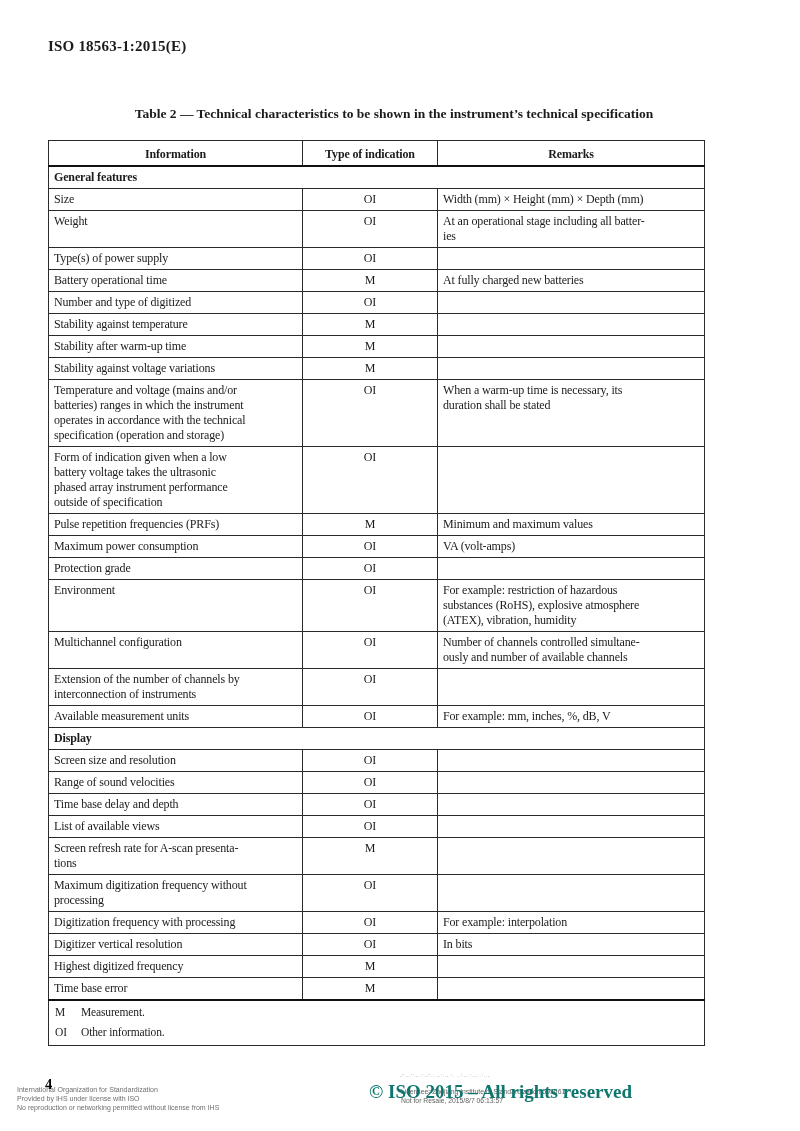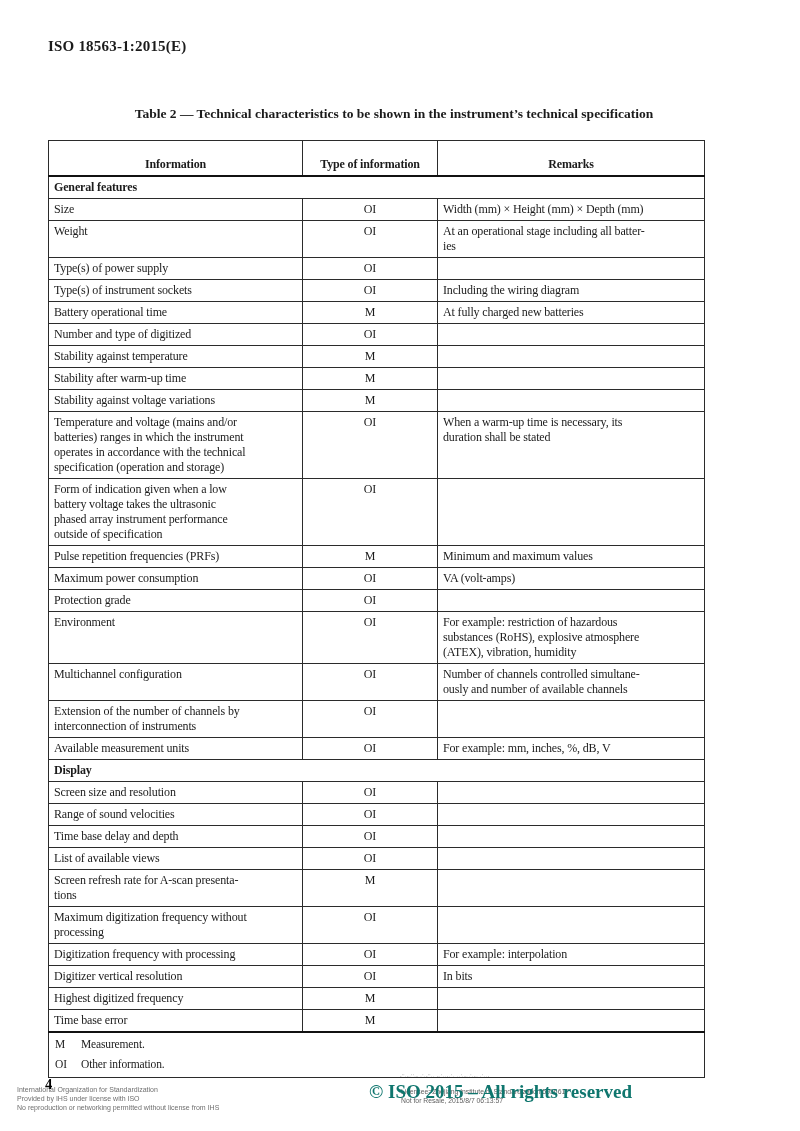--- a/index.html
+++ b/index.html
@@ -35,21 +35,21 @@
   table.spec th, table.spec td {
     border: 1px solid #2b2b2b;
     vertical-align: top;
     padding: 3px 5px 3px 5px;
     line-height: 15px;
   }
   table.spec { border: 1.5px solid #111; }
   table.spec thead th {
     font-weight: bold; text-align: center;
     border-bottom: 2.5px solid #111;
-    padding-top: 16px; padding-bottom: 3px;
+    padding-top: 6px; padding-bottom: 3px;
   }
   td.section-cell { font-weight: bold; }
   td.type-cell { text-align: center; }
   td.info-cell, td.remarks-cell { white-space: pre-line; }
 
   tr.footnotes-row td {
     border-top: 2px solid #111;
     padding: 2px 6px 4px 6px;
     font-size: 11.5px;
   }
@@ -96,21 +96,21 @@
 
   <table class="spec">
     <colgroup>
         <col class="c1">
         <col class="c2">
         <col class="c3">
       </colgroup>
     <thead>
       <tr>
         <th>Information</th>
-        <th>Type of information</th>
+        <th>Type of indication</th>
         <th>Remarks</th>
       </tr>
     </thead>
     <tbody id="spec-tbody">
         <tr>
           <td colspan="3" class="section-cell">General features</td>
         </tr>
         <tr>
           <td class="info-cell">Size</td>
           <td class="type-cell">OI</td>
@@ -119,25 +119,20 @@
         <tr>
           <td class="info-cell">Weight</td>
           <td class="type-cell">OI</td>
           <td class="remarks-cell">At an operational stage including all batter-
 ies</td>
         </tr>
         <tr>
           <td class="info-cell">Type(s) of power supply</td>
           <td class="type-cell">OI</td>
           <td class="remarks-cell"></td>
-        </tr>
-        <tr>
-          <td class="info-cell">Type(s) of instrument sockets</td>
-          <td class="type-cell">OI</td>
-          <td class="remarks-cell">Including the wiring diagram</td>
         </tr>
         <tr>
           <td class="info-cell">Battery operational time</td>
           <td class="type-cell">M</td>
           <td class="remarks-cell">At fully charged new batteries</td>
         </tr>
         <tr>
           <td class="info-cell">Number and type of digitized</td>
           <td class="type-cell">OI</td>
           <td class="remarks-cell"></td>

